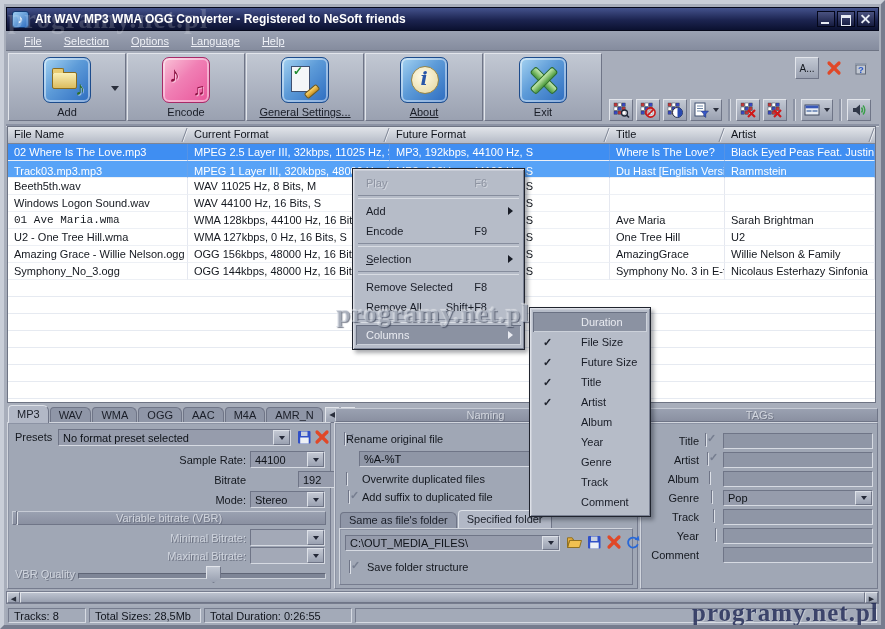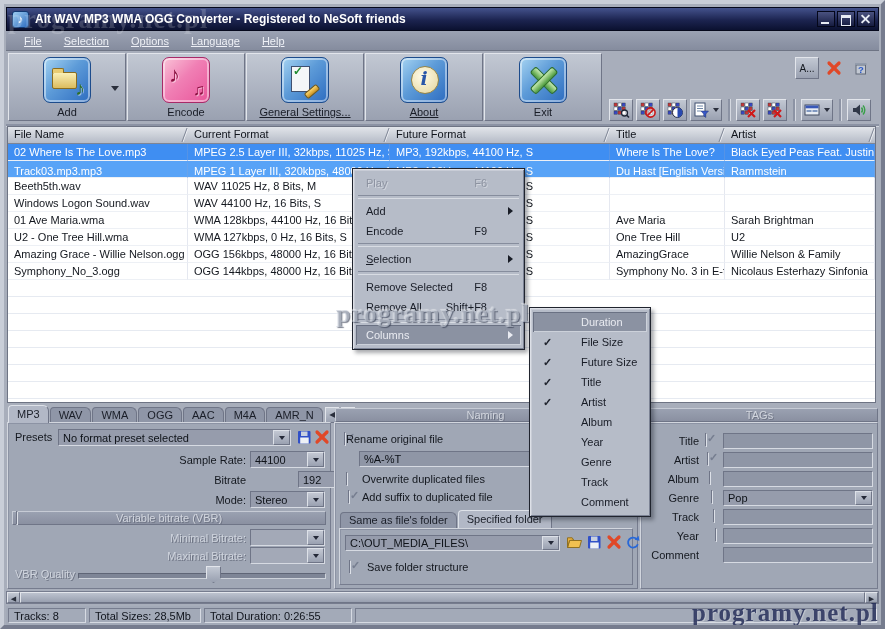--- a/index.html
+++ b/index.html
@@ -352,21 +352,21 @@
           <div class="td" style="width: 150px;"></div>
         </div>
         <div class="tr">
           <div class="td" style="width: 180px;">Windows Logon Sound.wav</div>
           <div class="td" style="width: 202px;">WAV 44100 Hz, 16 Bits, S</div>
           <div class="td" style="width: 220px;">MP3, 192kbps, 44100 Hz, S</div>
           <div class="td" style="width: 115px;"></div>
           <div class="td" style="width: 150px;"></div>
         </div>
         <div class="tr">
-          <div class="td" style="width: 180px;">01 Ave Maria.wma</div>
+          <div class="td" style="width: 180px; font-family: Liberation Mono, monospace;">01 Ave Maria.wma</div>
           <div class="td" style="width: 202px;">WMA 128kbps, 44100 Hz, 16 Bits, S</div>
           <div class="td" style="width: 220px;">MP3, 192kbps, 44100 Hz, S</div>
           <div class="td" style="width: 115px;">Ave Maria</div>
           <div class="td" style="width: 150px;">Sarah Brightman</div>
         </div>
         <div class="tr">
           <div class="td" style="width: 180px;">U2 - One Tree Hill.wma</div>
           <div class="td" style="width: 202px;">WMA 127kbps, 0 Hz, 16 Bits, S</div>
           <div class="td" style="width: 220px;">MP3, 192kbps, 44100 Hz, S</div>
           <div class="td" style="width: 115px;">One Tree Hill</div>

